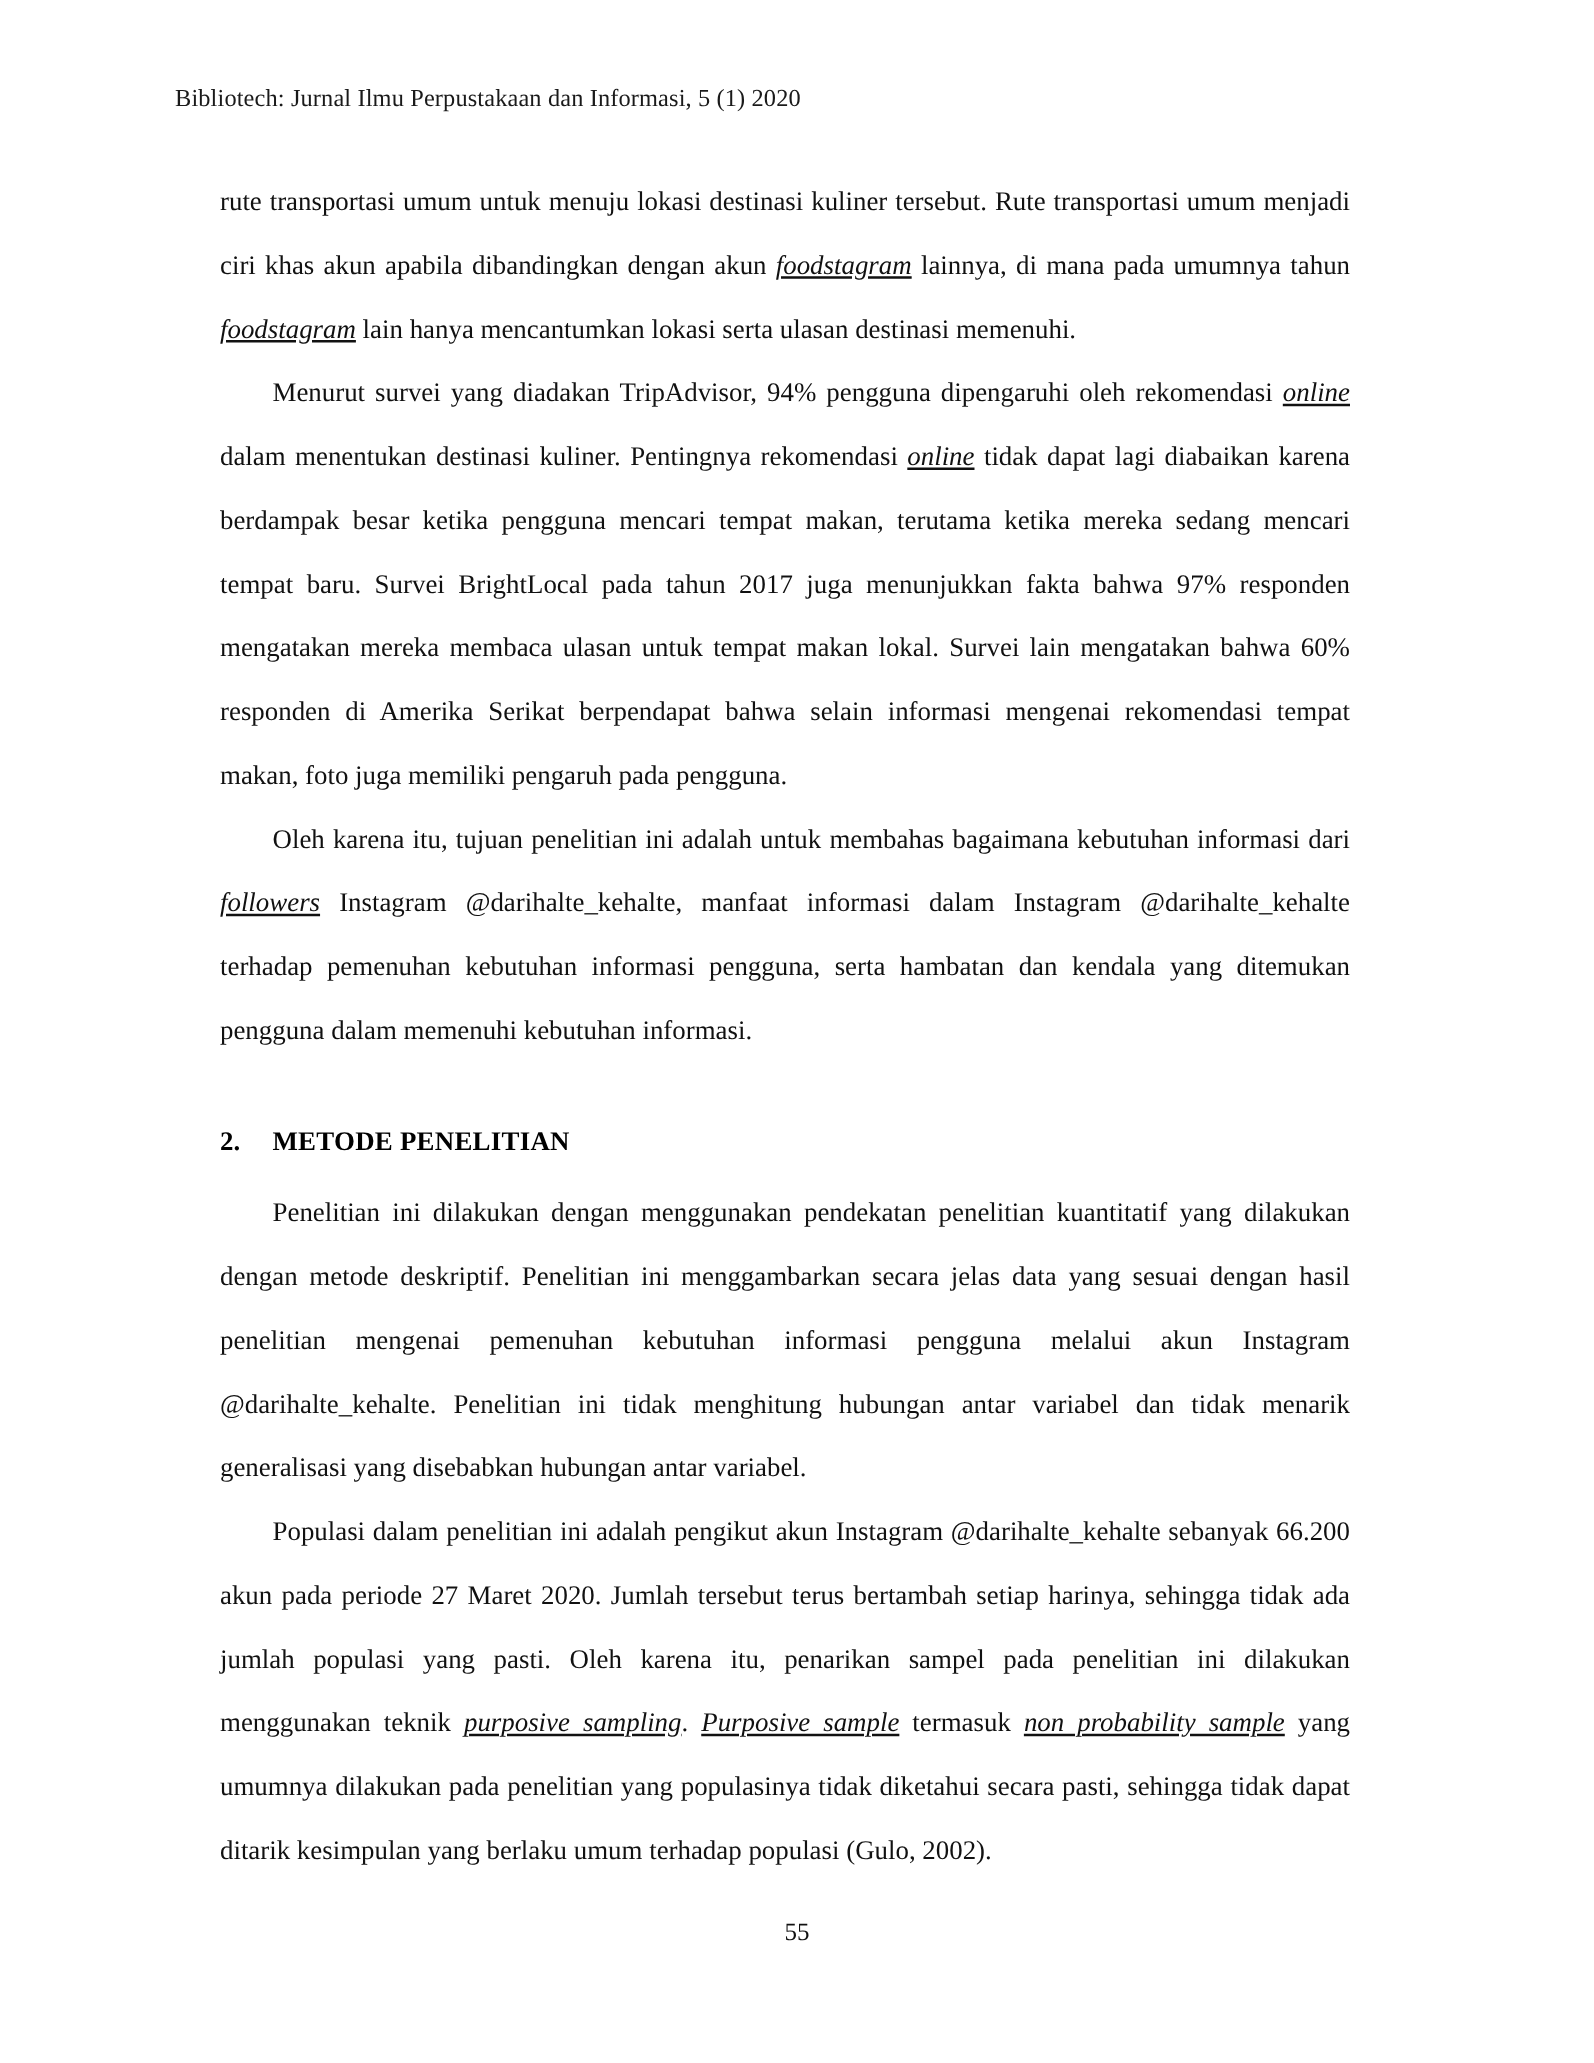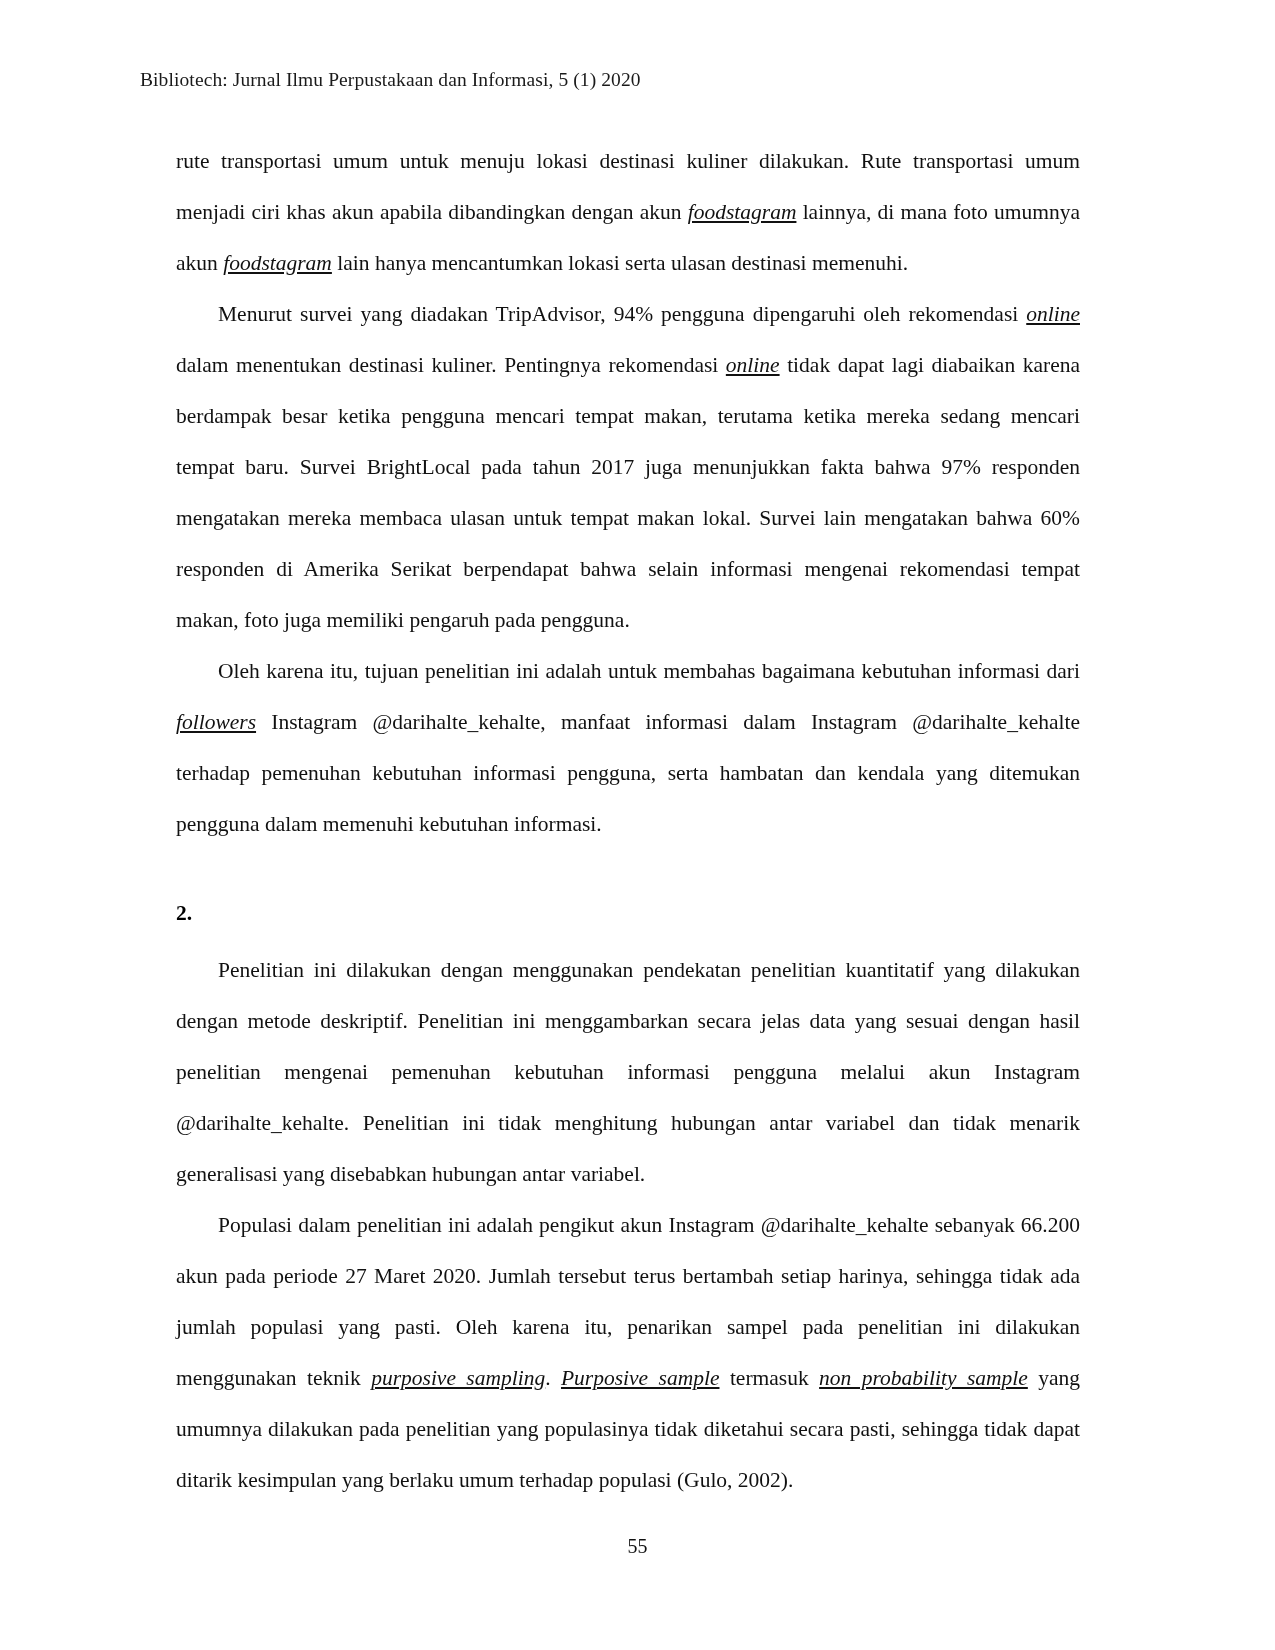--- a/index.html
+++ b/index.html
@@ -86,28 +86,29 @@
 </style>
 </head>
 <body>
 
 <div class="page">
 
   <div class="running-header">Bibliotech: Jurnal Ilmu Perpustakaan dan Informasi, 5 (1) 2020</div>
 
   <div class="content">
 
-    <p class="body-par no-indent"><span>rute transportasi umum untuk menuju lokasi destinasi kuliner dilakukan. Rute transportasi umum menjadi ciri khas akun apabila dibandingkan dengan akun </span><span class="it">foodstagram</span><span> lainnya, di mana foto umumnya akun </span><span class="it">foodstagram</span><span> lain hanya mencantumkan lokasi serta ulasan destinasi memenuhi.</span></p>
+    <p class="body-par no-indent"><span>rute transportasi umum untuk menuju lokasi destinasi kuliner tersebut. Rute transportasi umum menjadi ciri khas akun apabila dibandingkan dengan akun </span><span class="it">foodstagram</span><span> lainnya, di mana pada umumnya tahun </span><span class="it">foodstagram</span><span> lain hanya mencantumkan lokasi serta ulasan destinasi memenuhi.</span></p>
 
     <p class="body-par"><span>Menurut survei yang diadakan TripAdvisor, 94% pengguna dipengaruhi oleh rekomendasi </span><span class="it">online</span><span> dalam menentukan destinasi kuliner. Pentingnya rekomendasi </span><span class="it">online</span><span> tidak dapat lagi diabaikan karena berdampak besar ketika pengguna mencari tempat makan, terutama ketika mereka sedang mencari tempat baru. Survei BrightLocal pada tahun 2017 juga menunjukkan fakta bahwa 97% responden mengatakan mereka membaca ulasan untuk tempat makan lokal. Survei lain mengatakan bahwa 60% responden di Amerika Serikat berpendapat bahwa selain informasi mengenai rekomendasi tempat makan, foto juga memiliki pengaruh pada pengguna.</span></p>
 
     <p class="body-par"><span>Oleh karena itu, tujuan penelitian ini adalah untuk membahas bagaimana kebutuhan informasi dari </span><span class="it">followers</span><span> Instagram @darihalte_kehalte, manfaat informasi dalam Instagram @darihalte_kehalte terhadap pemenuhan kebutuhan informasi pengguna, serta hambatan dan kendala yang ditemukan pengguna dalam memenuhi kebutuhan informasi.</span></p>
 
     <div class="section-heading">
       <span class="sec-num">2.</span>
+      <span class="sec-title">METODE PENELITIAN</span>
     </div>
 
     <p class="body-par"><span>Penelitian ini dilakukan dengan menggunakan pendekatan penelitian kuantitatif yang dilakukan dengan metode deskriptif. Penelitian ini menggambarkan secara jelas data yang sesuai dengan hasil penelitian mengenai pemenuhan kebutuhan informasi pengguna melalui akun Instagram @darihalte_kehalte. Penelitian ini tidak menghitung hubungan antar variabel dan tidak menarik generalisasi yang disebabkan hubungan antar variabel.</span></p>
 
     <p class="body-par"><span>Populasi dalam penelitian ini adalah pengikut akun Instagram @darihalte_kehalte sebanyak 66.200 akun pada periode 27 Maret 2020. Jumlah tersebut terus bertambah setiap harinya, sehingga tidak ada jumlah populasi yang pasti. Oleh karena itu, penarikan sampel pada penelitian ini dilakukan menggunakan teknik </span><span class="it">purposive sampling</span><span>. </span><span class="it">Purposive sample</span><span> termasuk </span><span class="it">non probability sample</span><span> yang umumnya dilakukan pada penelitian yang populasinya tidak diketahui secara pasti, sehingga tidak dapat ditarik kesimpulan yang berlaku umum terhadap populasi (Gulo, 2002).</span></p>
 
   </div>
 
   <div class="page-number">55</div>
 

